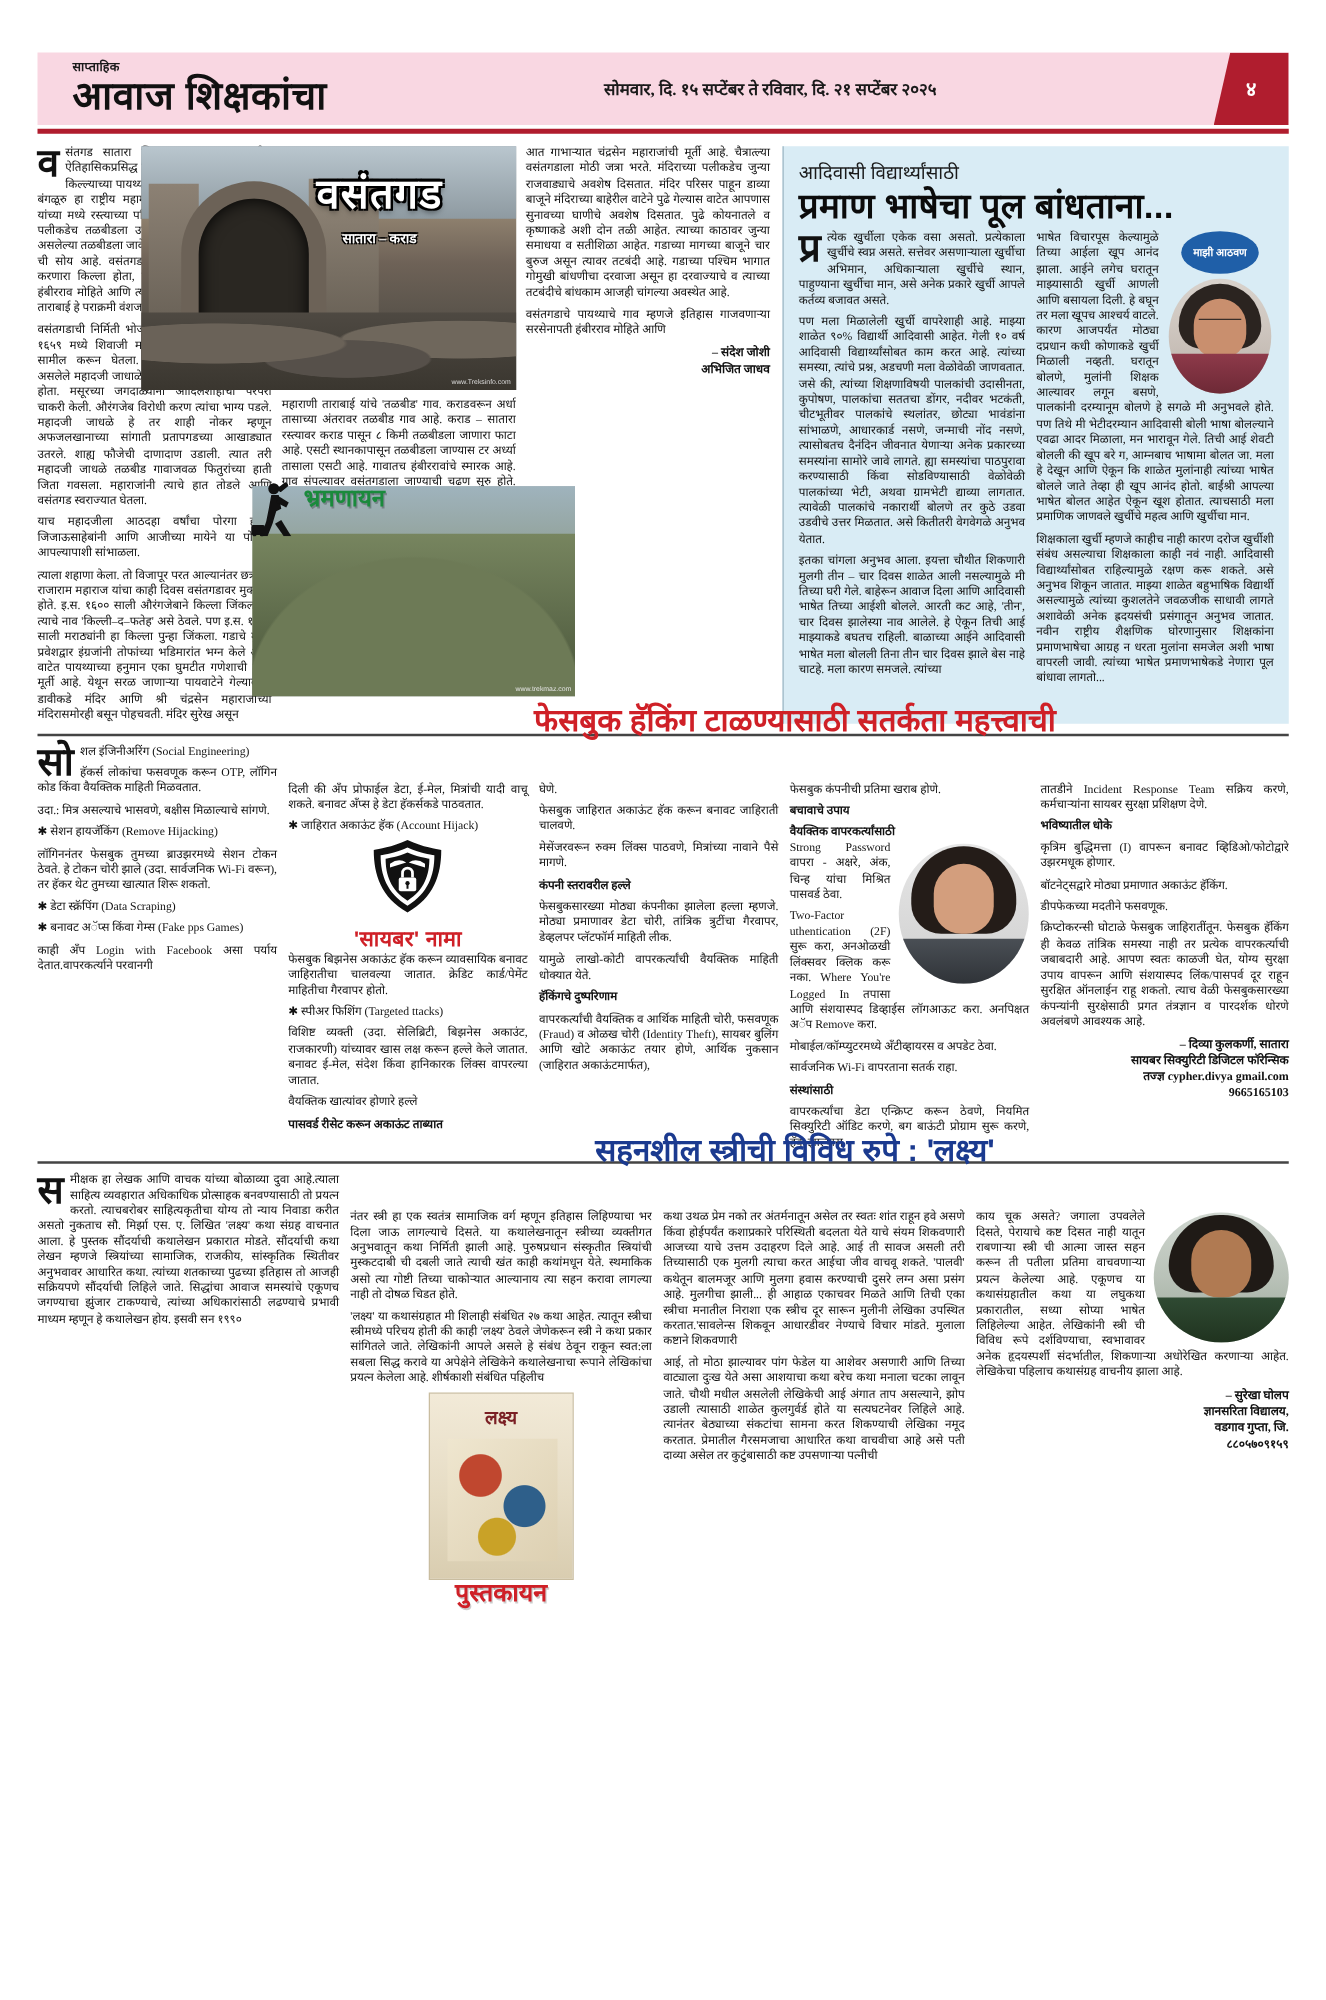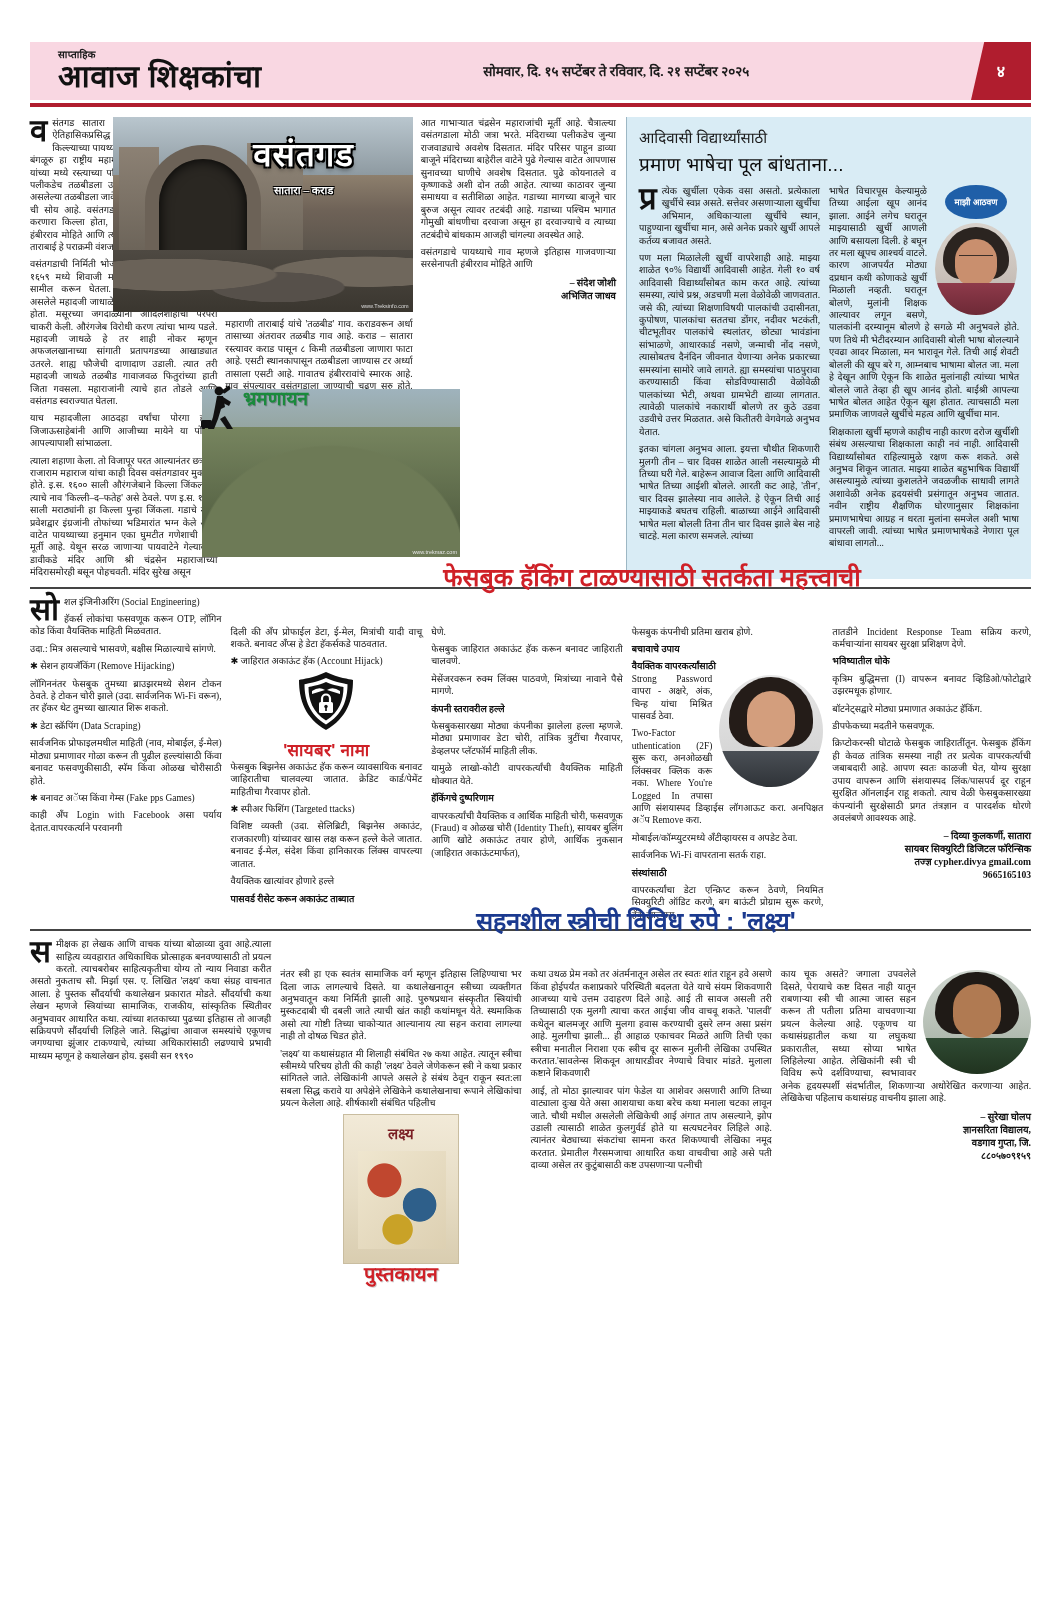--- a/index.html
+++ b/index.html
@@ -157,21 +157,21 @@
     font-family:"Liberation Sans", sans-serif;
     text-shadow: 1px 1px 0 rgba(0,0,0,.25);
   }
 
   
   .kicker-small {
     font-size: 15px; color:#1a1a1a; font-family:"Liberation Sans", sans-serif;
     margin-bottom: 3px;
   }
   .headline-main {
-    font-size: 19px; font-weight: normal; color:#0b0b0b; line-height: 29px;
+    font-size: 28px; font-weight: bold; color:#0b0b0b; line-height: 29px;
     font-family:"Liberation Sans", sans-serif; letter-spacing: .2px;
     margin-bottom: 6px;
   }
   .a1r-cols { display:flex; }
   .a1r-c { width:50%; padding-right: 9px; }
   .a1r-c:last-child { padding-right:0; }
 
   .mazi-badge {
     float: right; width: 86px; margin: 0 0 4px 6px; text-align:center;
   }
@@ -405,27 +405,26 @@
 
     <div class="a2-cols">
 
       <div class="a2-c">
         <p class="body"><span class="dropcap">सो</span><span>शल इंजिनीअरिंग (Social Engineering)</span></p>
         <p class="body">हॅकर्स लोकांचा फसवणूक करून OTP, लॉगिन कोड किंवा वैयक्तिक माहिती मिळवतात.</p>
         <p class="body">उदा.: मित्र असल्याचे भासवणे, बक्षीस मिळाल्याचे सांगणे.</p>
         <p class="body">✱ सेशन हायजॅकिंग (Remove Hijacking)</p>
         <p class="body">लॉगिननंतर फेसबुक तुमच्या ब्राउझरमध्ये सेशन टोकन ठेवते. हे टोकन चोरी झाले (उदा. सार्वजनिक Wi-Fi वरून), तर हॅकर थेट तुमच्या खात्यात शिरू शकतो.</p>
         <p class="body">✱ डेटा स्क्रॅपिंग (Data Scraping)</p>
-        <p class="body">सार्वजनिक प्रोफाइलमधील माहिती (नाव, मोबाईल, ई-मेल) मोठ्या प्रमाणावर गोळा करून ती पुढील हल्ल्यांसाठी किंवा बनावट फसवणुकीसाठी, स्पॅम किंवा ओळख चोरीसाठी होते.</p>
         <p class="body">✱ बनावट अॅप्स किंवा गेम्स (Fake pps Games)</p>
         <p class="body">काही अँप Login with Facebook असा पर्याय देतात.वापरकर्त्याने परवानगी</p>
       </div>
 
       <div class="a2-c">
-        <div class="a2-headline" style="position:absolute; left:302px; width:700px; margin-top:-36px;">फेसबुक हॅकिंग टाळण्यासाठी सतर्कता महत्त्वाची</div>
+        <div class="a2-headline" style="position:absolute; left:286px; width:700px; margin-top:-36px;">फेसबुक हॅकिंग टाळण्यासाठी सतर्कता महत्त्वाची</div>
         <div style="height:30px"></div>
         <p class="body">दिली की अँप प्रोफाईल डेटा, ई-मेल, मित्रांची यादी वाचू शकते. बनावट अँप्स हे डेटा हॅकर्सकडे पाठवतात.</p>
         <p class="body">✱ जाहिरात अकाऊंट हॅक (Account Hijack)</p>
 
         <div class="cyber-icon-wrap">
           <svg width="66" height="62" viewBox="0 0 66 62">
             <path d="M33 2 C20 8 10 9 6 10 C6 30 12 48 33 60 C54 48 60 30 60 10 C56 9 46 8 33 2 Z" fill="#111"></path>
             <path d="M33 8 C23 12.5 15 13.5 11.5 14.2 C11.5 30 16.5 44.5 33 54.5 C49.5 44.5 54.5 30 54.5 14.2 C51 13.5 43 12.5 33 8 Z" fill="#fff"></path>
             <path d="M33 12 C25 15.5 18.5 16.4 15.5 17 C15.5 30 19.5 42 33 50.5 C46.5 42 50.5 30 50.5 17 C47.5 16.4 41 15.5 33 12 Z" fill="#111"></path>
             <path d="M19 21 q7 -5 13 -1 l-13 4 Z" fill="#fff"></path>

